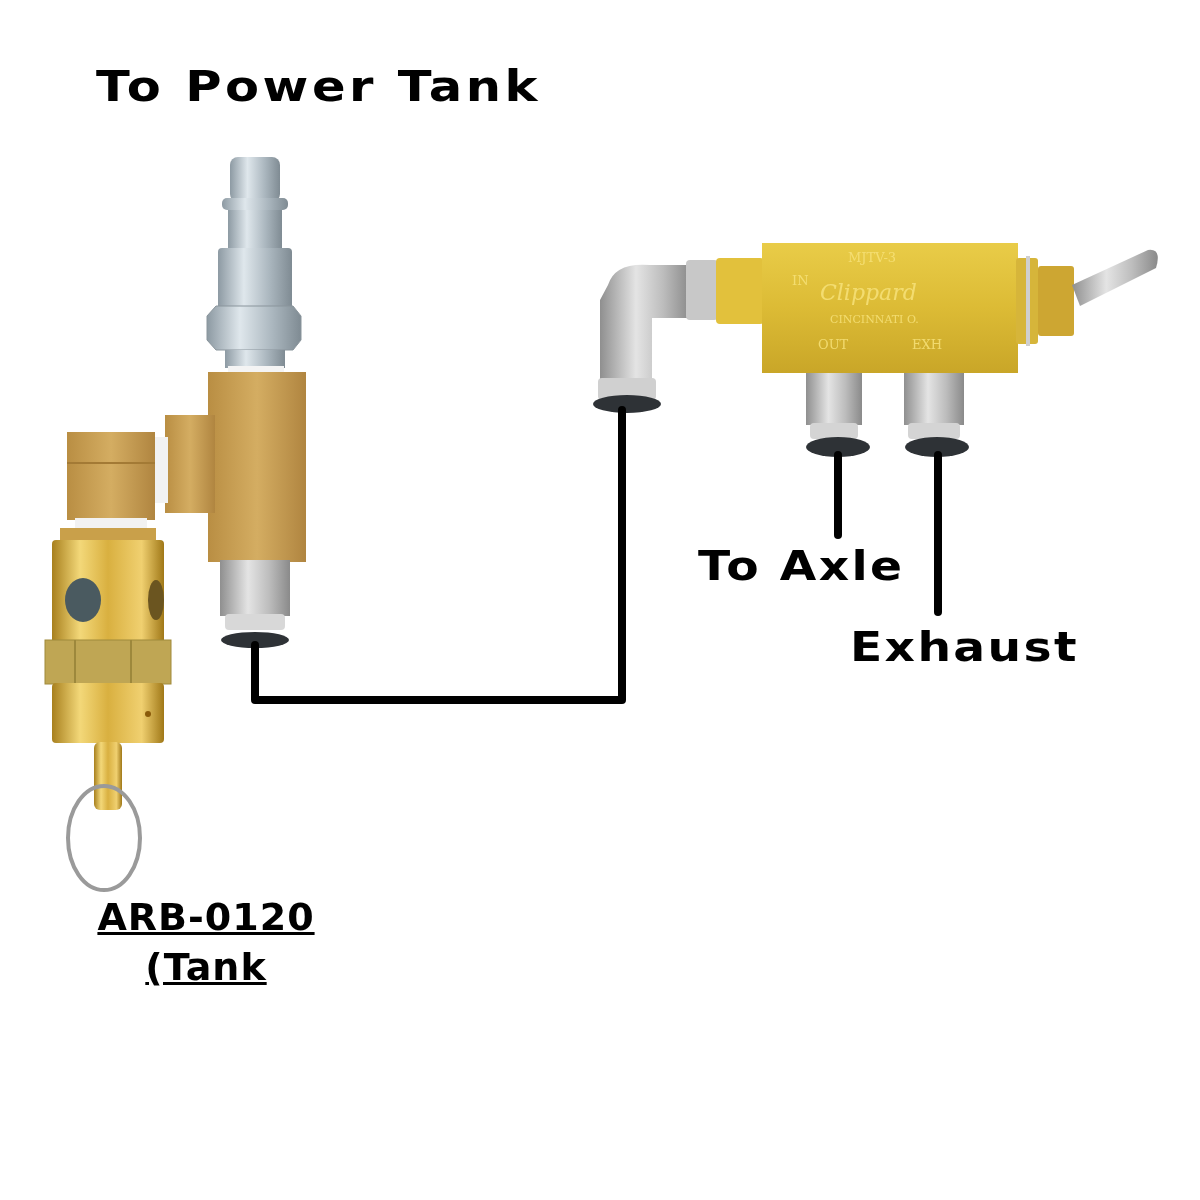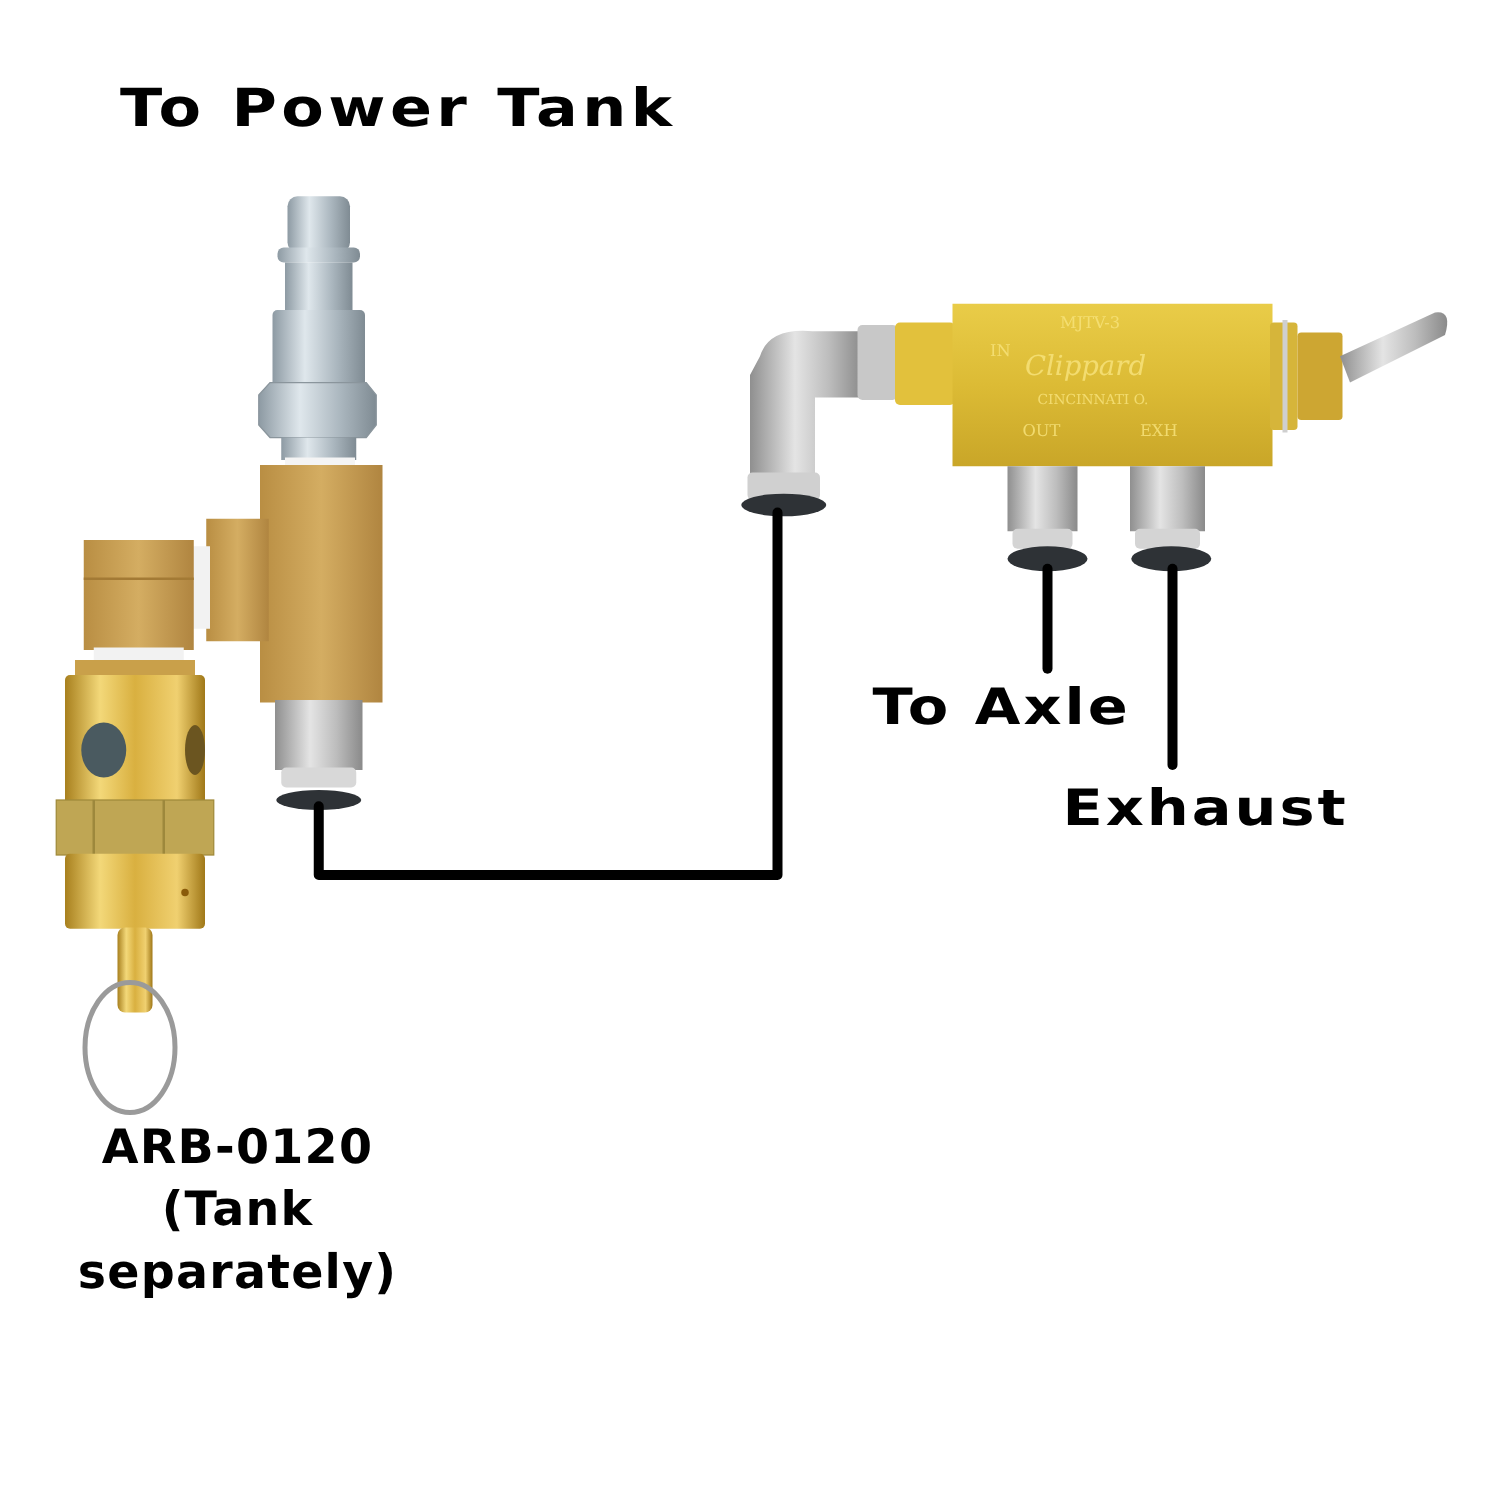--- a/index.html
+++ b/index.html
@@ -12,21 +12,21 @@
       color: #000000;
       line-height: 1;
       white-space: nowrap;
       letter-spacing: 2px;
       transform: scaleX(1.18);
       transform-origin: left top;
     }
     .label-title { left: 96px; top: 66px; font-size: 42px; letter-spacing: 3px; }
     .label-axle { left: 698px; top: 546px; font-size: 40px; }
     .label-exhaust { left: 850px; top: 627px; font-size: 40px; }
-    .part-block { position: absolute; left: 0; top: 892px; width: 380px; text-align: center; }
+    .part-block { position: absolute; left: 16px; top: 892px; width: 380px; text-align: center; text-decoration: underline; }
     .part-line {
       display: block;
       font-family: "DejaVu Sans", sans-serif;
       font-weight: bold;
       font-size: 38px;
       line-height: 50px;
       color: #000000;
       letter-spacing: 1px;
     }
     .valve-text {
@@ -150,16 +150,15 @@
     <line x1="938" y1="455" x2="938" y2="612" stroke="#000000" stroke-width="8" stroke-linecap="round"></line>
   </svg>
 
   <div class="label label-title">To Power Tank</div>
   <div class="label label-axle">To Axle</div>
   <div class="label label-exhaust">Exhaust</div>
 
   <div class="part-block">
     <span class="part-line">ARB-0120</span>
     <span class="part-line">(Tank</span>
-    <span class="part-line">separately)</span>
   </div>
 
 </div>
 
 </body></html>

